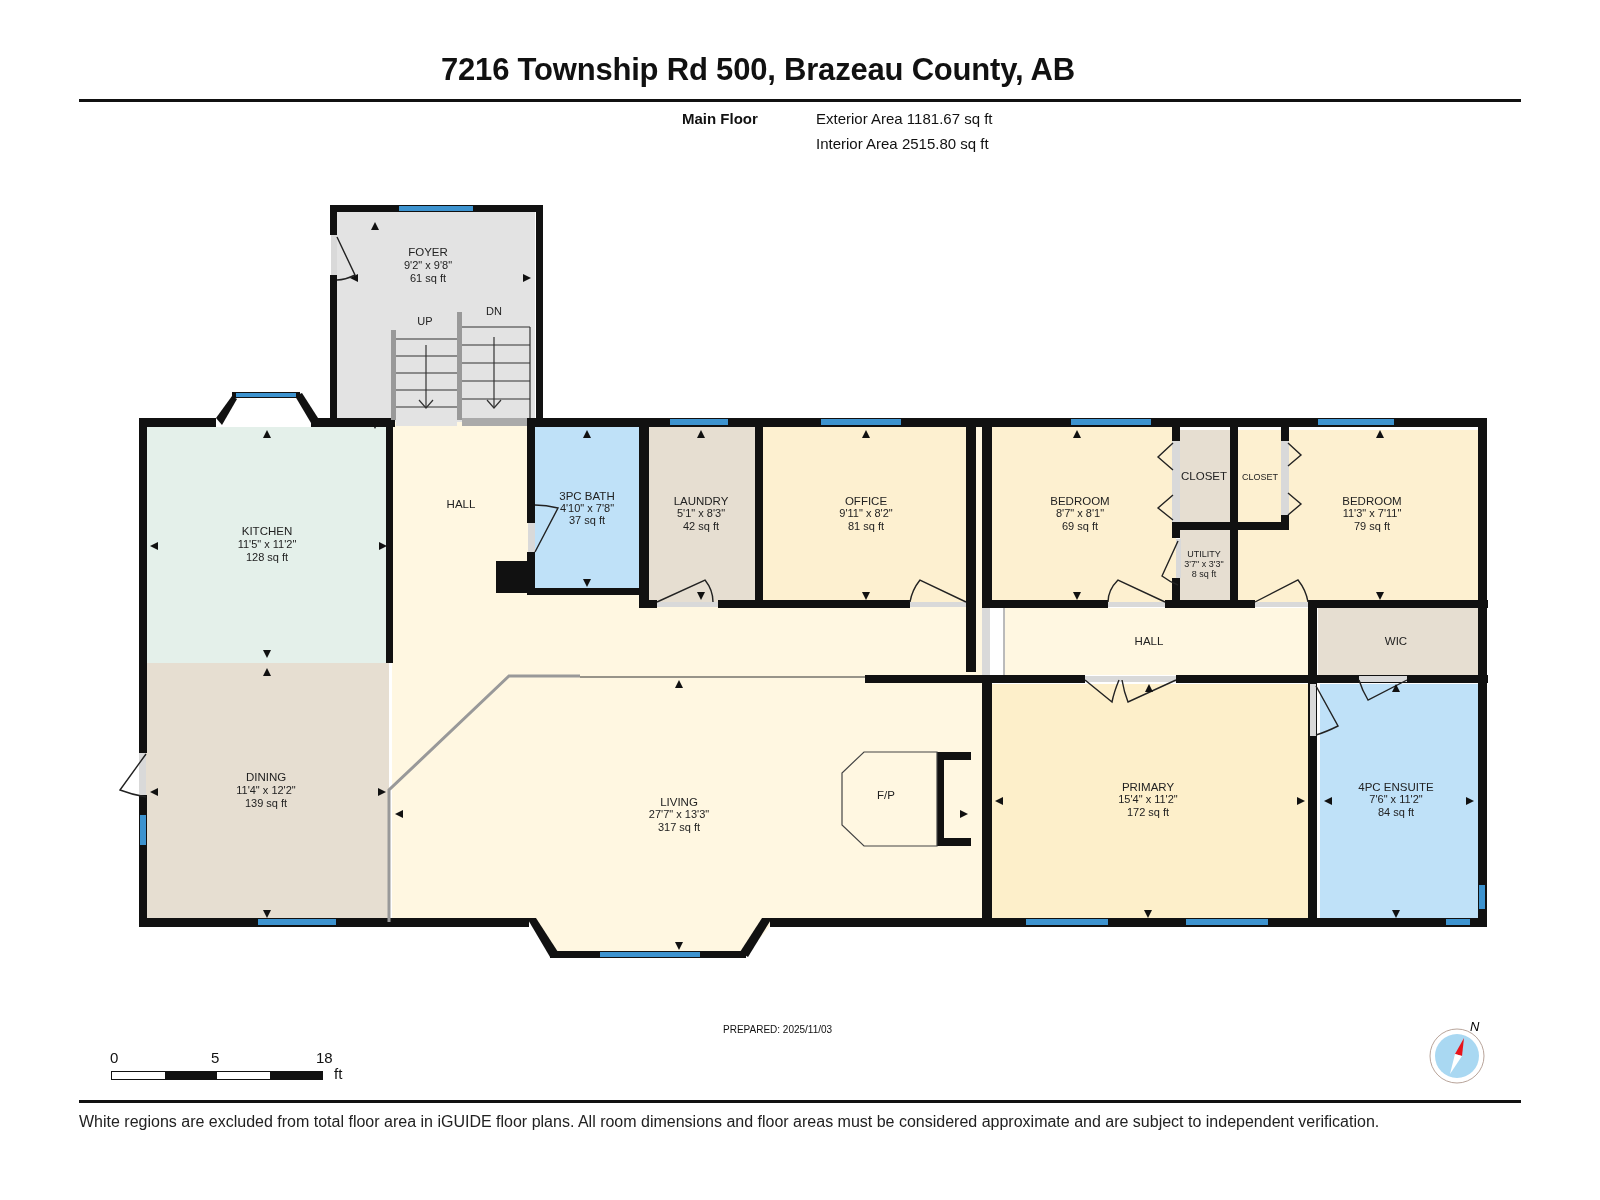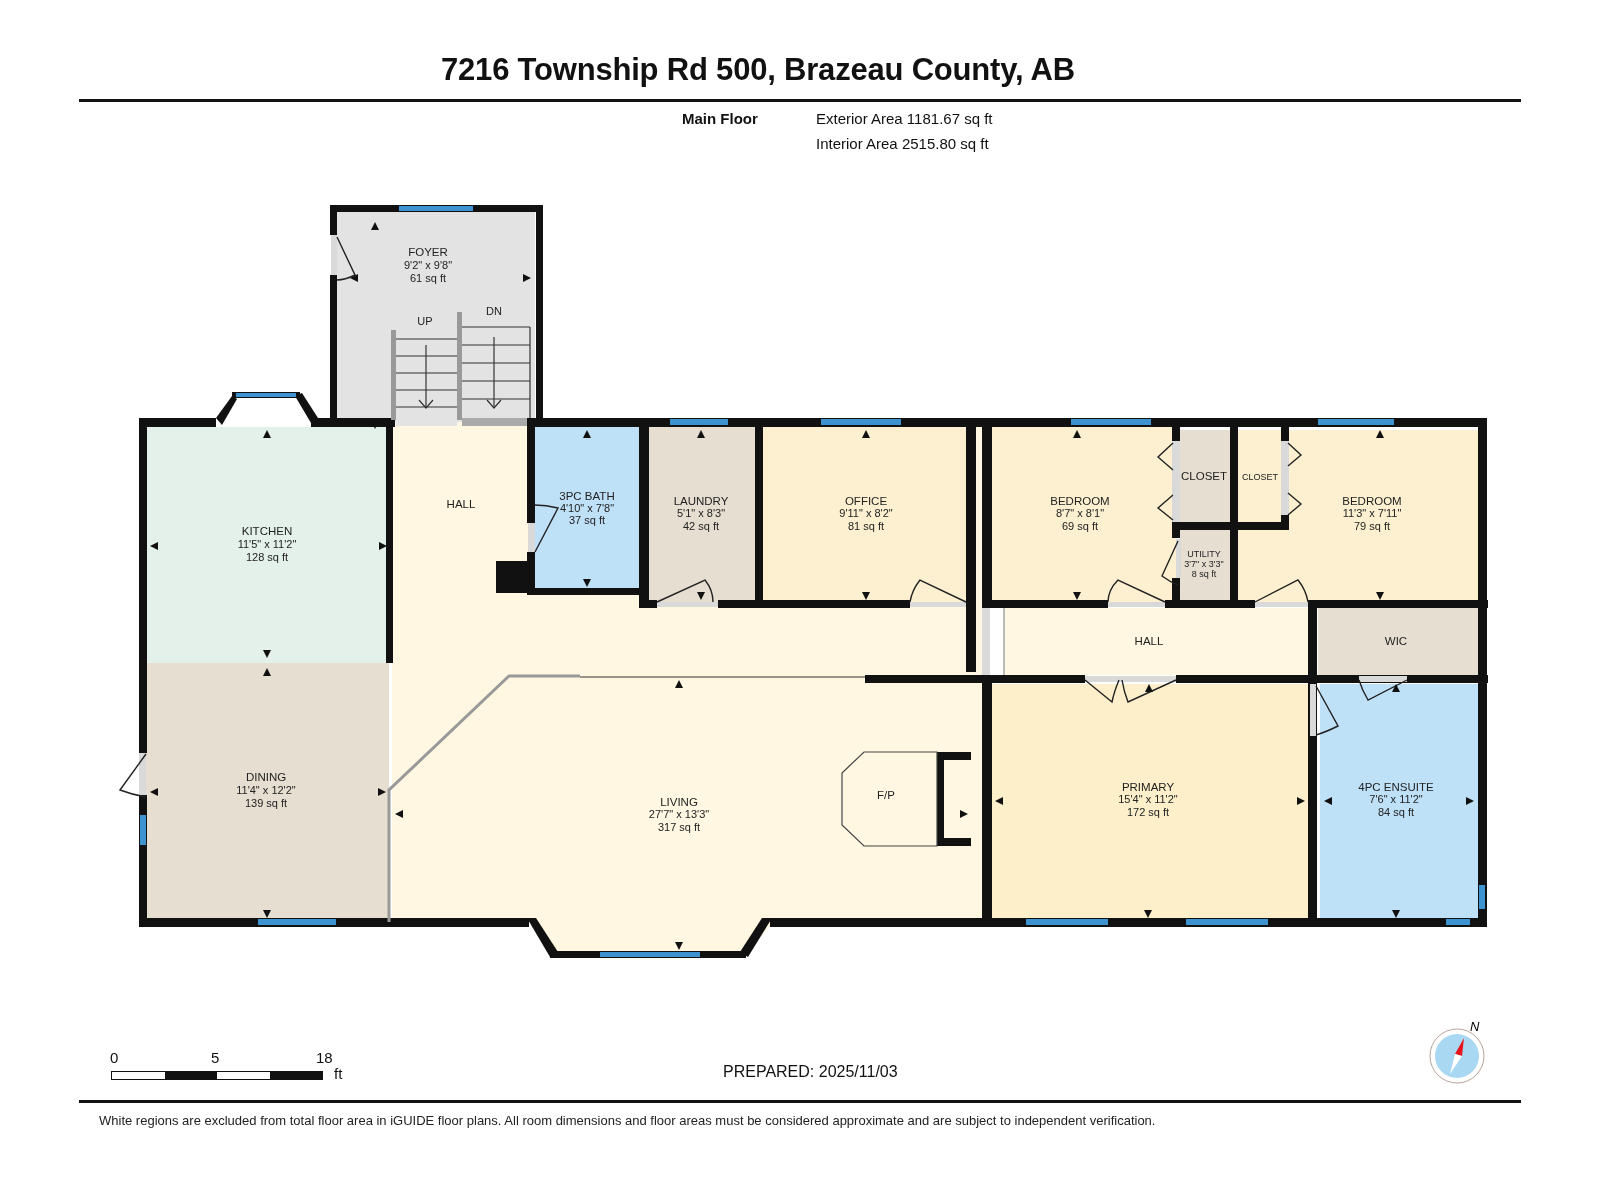--- a/index.html
+++ b/index.html
@@ -5,22 +5,22 @@
   html,body{margin:0;padding:0;background:#fff;}
   body{width:1600px;height:1200px;position:relative;overflow:hidden;font-family:"Liberation Sans",sans-serif;color:#111;}
   .title{position:absolute;left:0;width:1516px;top:52px;text-align:center;font-size:31px;font-weight:bold;letter-spacing:-0.2px;}
   .hr{position:absolute;left:79px;width:1442px;height:3px;background:#111;}
   .area-label{position:absolute;font-size:15px;}
   .area-label.bold{font-weight:bold;}
   svg.plan{position:absolute;left:0;top:0;}
   .room-text{font-family:"Liberation Sans",sans-serif;font-size:11px;fill:#222;text-anchor:middle;}
   .room-name{font-size:11.5px;}
   .scale-lbl{position:absolute;font-size:15px;}
-  .prepared{position:absolute;left:723px;top:1063px;font-size:16px;}
-  .disclaimer{position:absolute;left:99px;top:1113px;font-size:13px;color:#222;}
+  .prepared{position:absolute;left:723px;top:1024px;font-size:10px;}
+  .disclaimer{position:absolute;left:79px;top:1113px;font-size:16px;color:#222;}
 </style>
 </head>
 <body>
 
 <div class="title">7216 Township Rd 500, Brazeau County, AB</div>
 <div class="hr" style="top:99px"></div>
 <div class="area-label bold" style="left:682px;top:110px">Main Floor</div>
 <div class="area-label" style="left:816px;top:110px">Exterior Area 1181.67 sq ft</div>
 <div class="area-label" style="left:816px;top:135px">Interior Area 2515.80 sq ft</div>
 

